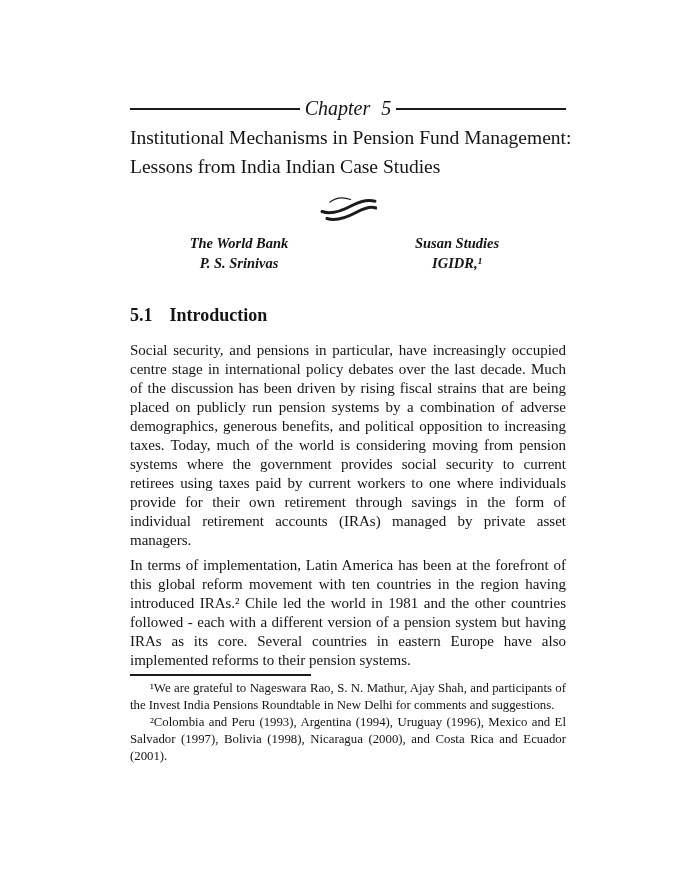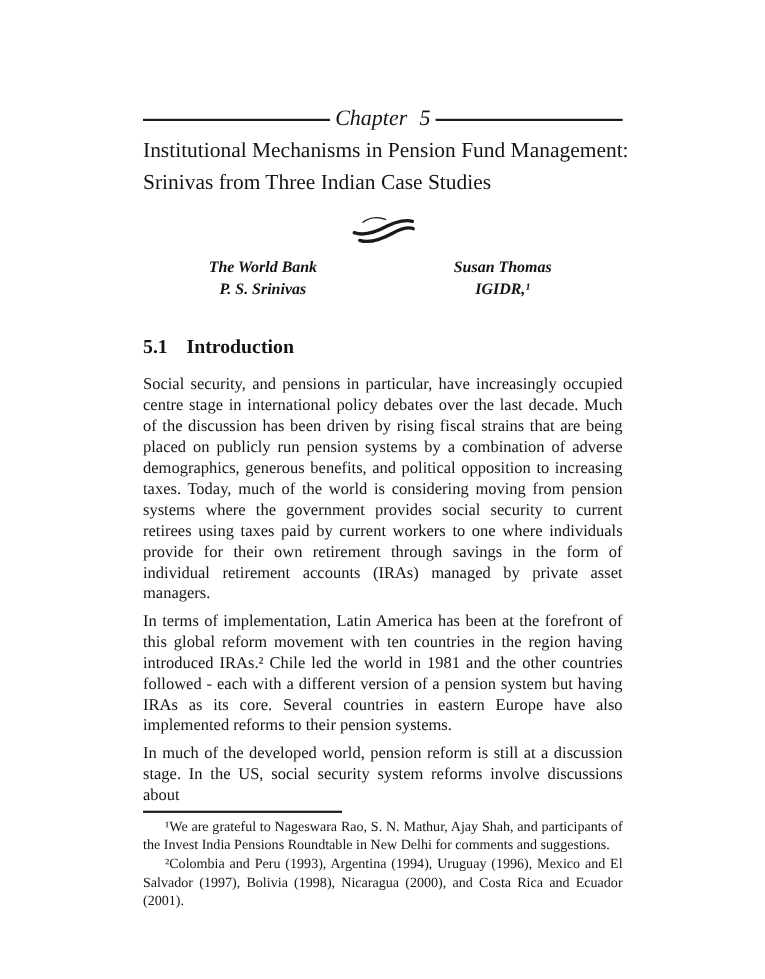--- a/index.html
+++ b/index.html
@@ -105,50 +105,49 @@
 <div class="content">
 
   <div class="chapter-header">
     <span class="hrule"></span>
     <span class="chapter-label">Chapter 5</span>
     <span class="hrule"></span>
   </div>
 
   <h1 class="title">
     <span class="title-line">Institutional Mechanisms in Pension Fund Management:</span>
-    <span class="title-line">Srinivas from Three Indian Case Studies</span>
+    <span class="title-line">Lessons from India Indian Case Studies</span>
   </h1>
 
   <div class="ornament-wrap">
     <svg class="flourish" width="58" height="30" viewBox="0 0 58 30" aria-hidden="true">
       <path d="M11 9 C17 4.5 25 4 31.5 6.5" fill="none" stroke="#1b1b1b" stroke-width="1.3" stroke-linecap="round"></path>
       <path d="M3 18.5 C11 21.5 20 19.5 33 12.5 C42 7.8 51 6.8 56 8.2" fill="none" stroke="#1b1b1b" stroke-width="3" stroke-linecap="round"></path>
       <path d="M8 25.5 C16 28.2 25 26 38 19 C46.5 14.5 53.5 13.5 57 15" fill="none" stroke="#1b1b1b" stroke-width="3" stroke-linecap="round"></path>
     </svg>
   </div>
 
   <div class="authors">
     <div class="author">
       <div>The World Bank</div>
       <div>P. S. Srinivas</div>
     </div>
     <div class="author">
-      <div>Susan Thomas</div>
+      <div>Susan Studies</div>
       <div>IGIDR,¹</div>
     </div>
   </div>
 
   <h2 class="section-heading">
     <span class="sec-num">5.1</span><span>Introduction</span>
   </h2>
 
   <div class="body-text">
     <p class="para">Social security, and pensions in particular, have increasingly occupied centre stage in international policy debates over the last decade. Much of the discussion has been driven by rising fiscal strains that are being placed on publicly run pension systems by a combination of adverse demographics, generous benefits, and political opposition to increasing taxes. Today, much of the world is considering moving from pension systems where the government provides social security to current retirees using taxes paid by current workers to one where individuals provide for their own retirement through savings in the form of individual retirement accounts (IRAs) managed by private asset managers.</p>
     <p class="para">In terms of implementation, Latin America has been at the forefront of this global reform movement with ten countries in the region having introduced IRAs.² Chile led the world in 1981 and the other countries followed - each with a different version of a pension system but having IRAs as its core. Several countries in eastern Europe have also implemented reforms to their pension systems.</p>
-    <p class="para">In much of the developed world, pension reform is still at a discussion stage. In the US, social security system reforms involve discussions about</p>
   </div>
 
   <div class="footnote-rule"></div>
 
   <div class="footnotes">
     <p class="footnote">¹We are grateful to Nageswara Rao, S. N. Mathur, Ajay Shah, and participants of the Invest India Pensions Roundtable in New Delhi for comments and suggestions.</p>
     <p class="footnote">²Colombia and Peru (1993), Argentina (1994), Uruguay (1996), Mexico and El Salvador (1997), Bolivia (1998), Nicaragua (2000), and Costa Rica and Ecuador (2001).</p>
   </div>
 
 </div>

